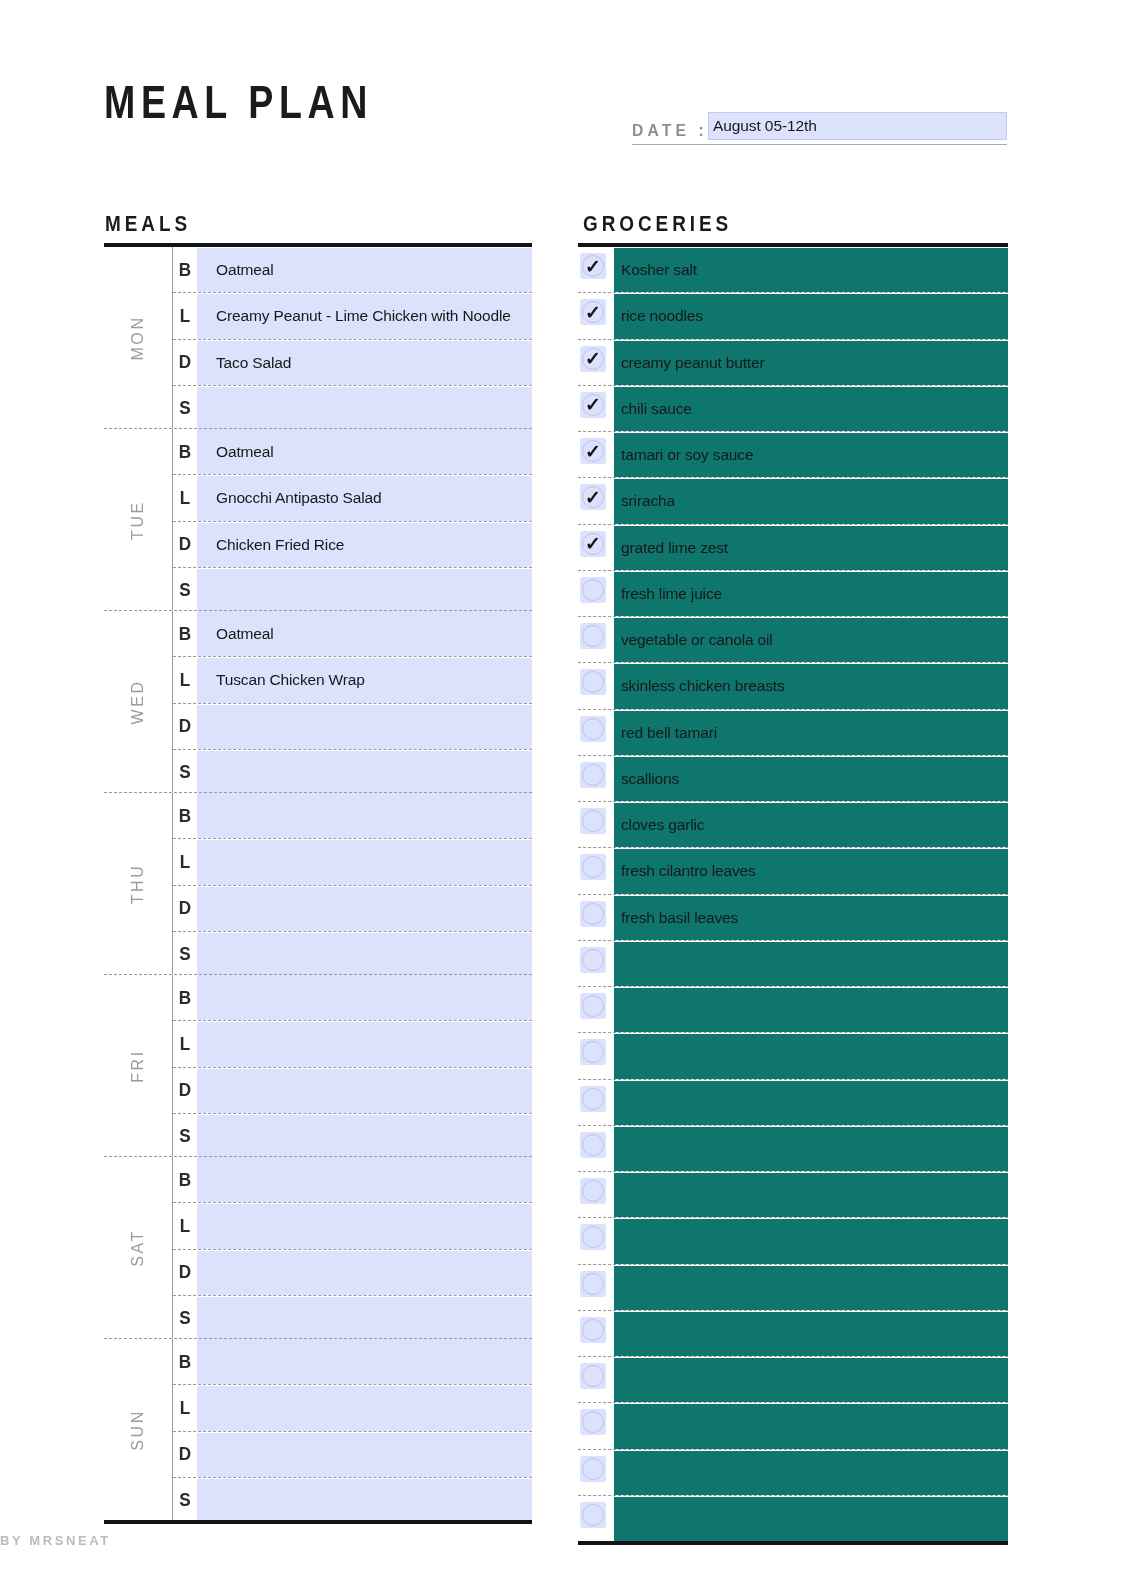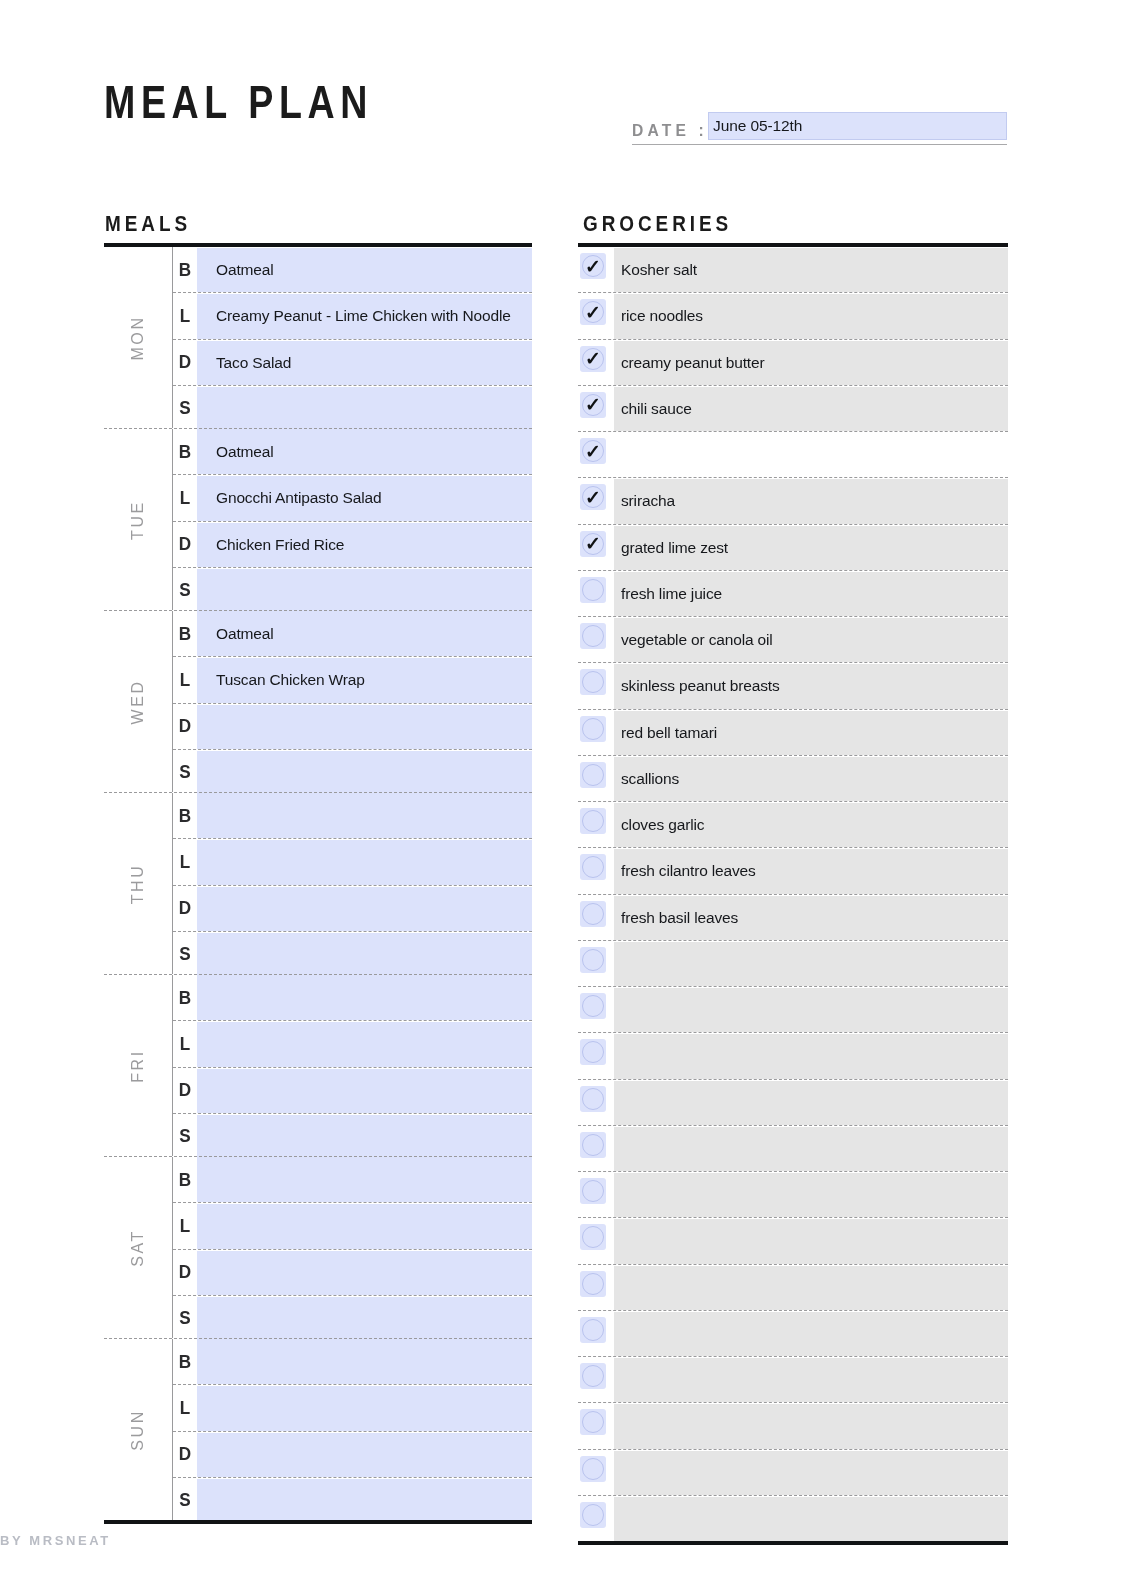--- a/index.html
+++ b/index.html
@@ -272,21 +272,21 @@
     line-height: 1;
     z-index: 2;
   }
 
   .groc-field {
     position: absolute;
     left: 36px;
     top: 1px;
     right: 0;
     bottom: 0;
-    background: #e5e5e5;
+    background: #0f766e;
     display: flex;
     align-items: center;
     padding-left: 7px;
     box-sizing: border-box;
     font-size: 15.5px;
     color: #16181c;
     white-space: nowrap;
     letter-spacing: -0.15px;
   }
 
@@ -308,21 +308,21 @@
 <body>
 
 <div class="page">
 
   <div class="header">
     <div class="title">MEAL PLAN</div>
 
     <div class="date-wrap">
       <div class="date-label">DATE :</div>
       <div class="date-field">
-        <div class="date-value">June 05-12th</div>
+        <div class="date-value">August 05-12th</div>
       </div>
       <div class="date-underline"></div>
     </div>
   </div>
 
   <div class="sec-head" id="meals-head">MEALS</div>
   <div class="sec-head" id="groceries-head">GROCERIES</div>
 
   <div class="col" id="meals-col">
     <div class="rule-top"></div>
@@ -523,20 +523,21 @@
         <div class="groc-row">
           <div class="cb">
             <span class="tick">✓</span>
           </div>
           <div class="groc-field">chili sauce</div>
         </div>
         <div class="groc-row">
           <div class="cb">
             <span class="tick">✓</span>
           </div>
+          <div class="groc-field">tamari or soy sauce</div>
         </div>
         <div class="groc-row">
           <div class="cb">
             <span class="tick">✓</span>
           </div>
           <div class="groc-field">sriracha</div>
         </div>
         <div class="groc-row">
           <div class="cb">
             <span class="tick">✓</span>
@@ -546,21 +547,21 @@
         <div class="groc-row">
           <div class="cb unchecked"></div>
           <div class="groc-field">fresh lime juice</div>
         </div>
         <div class="groc-row">
           <div class="cb unchecked"></div>
           <div class="groc-field">vegetable or canola oil</div>
         </div>
         <div class="groc-row">
           <div class="cb unchecked"></div>
-          <div class="groc-field">skinless peanut breasts</div>
+          <div class="groc-field">skinless chicken breasts</div>
         </div>
         <div class="groc-row">
           <div class="cb unchecked"></div>
           <div class="groc-field">red bell tamari</div>
         </div>
         <div class="groc-row">
           <div class="cb unchecked"></div>
           <div class="groc-field">scallions</div>
         </div>
         <div class="groc-row">

